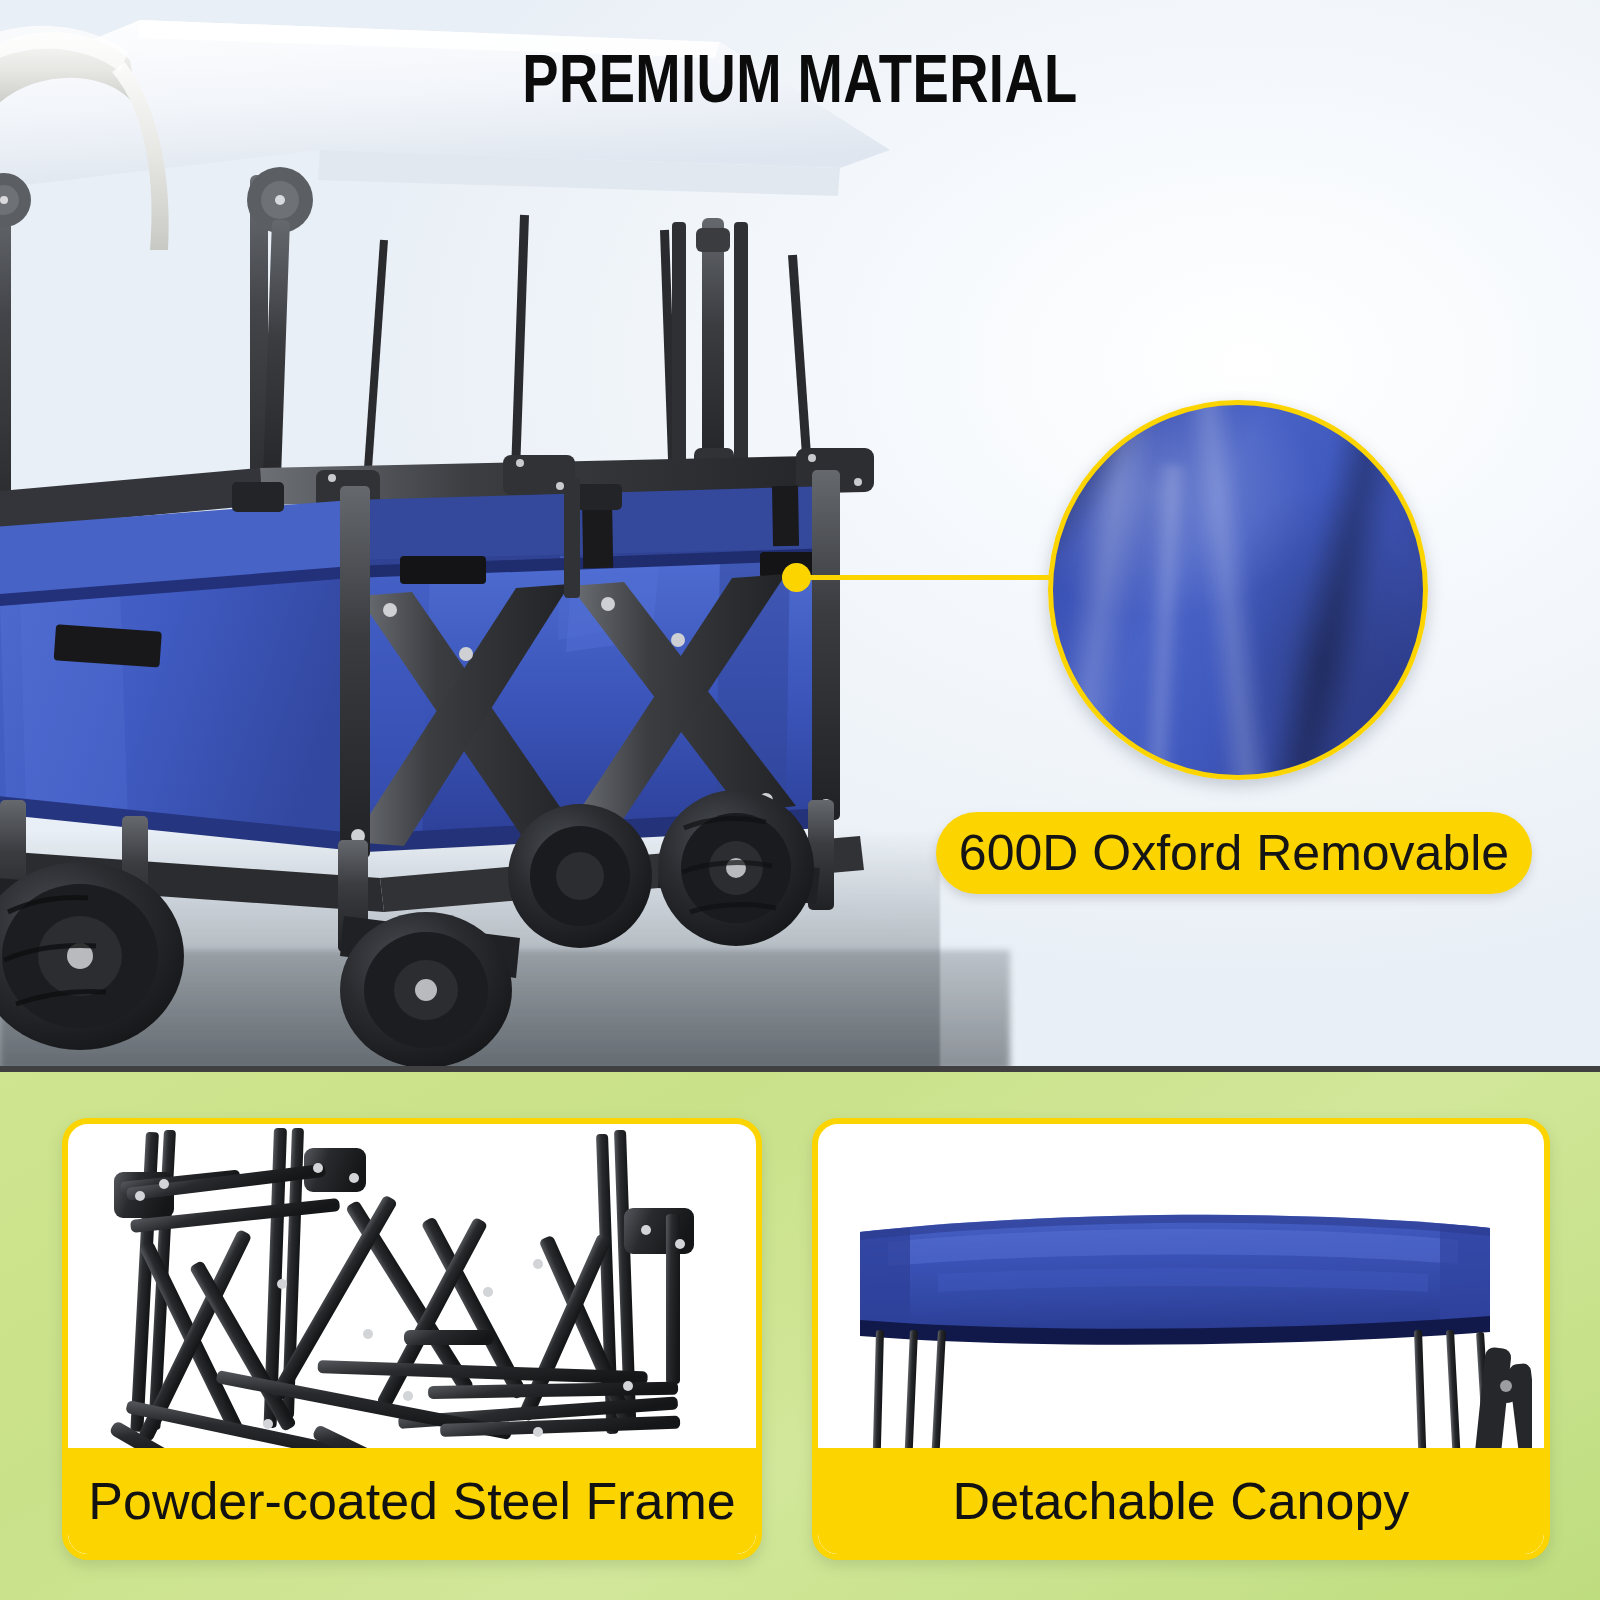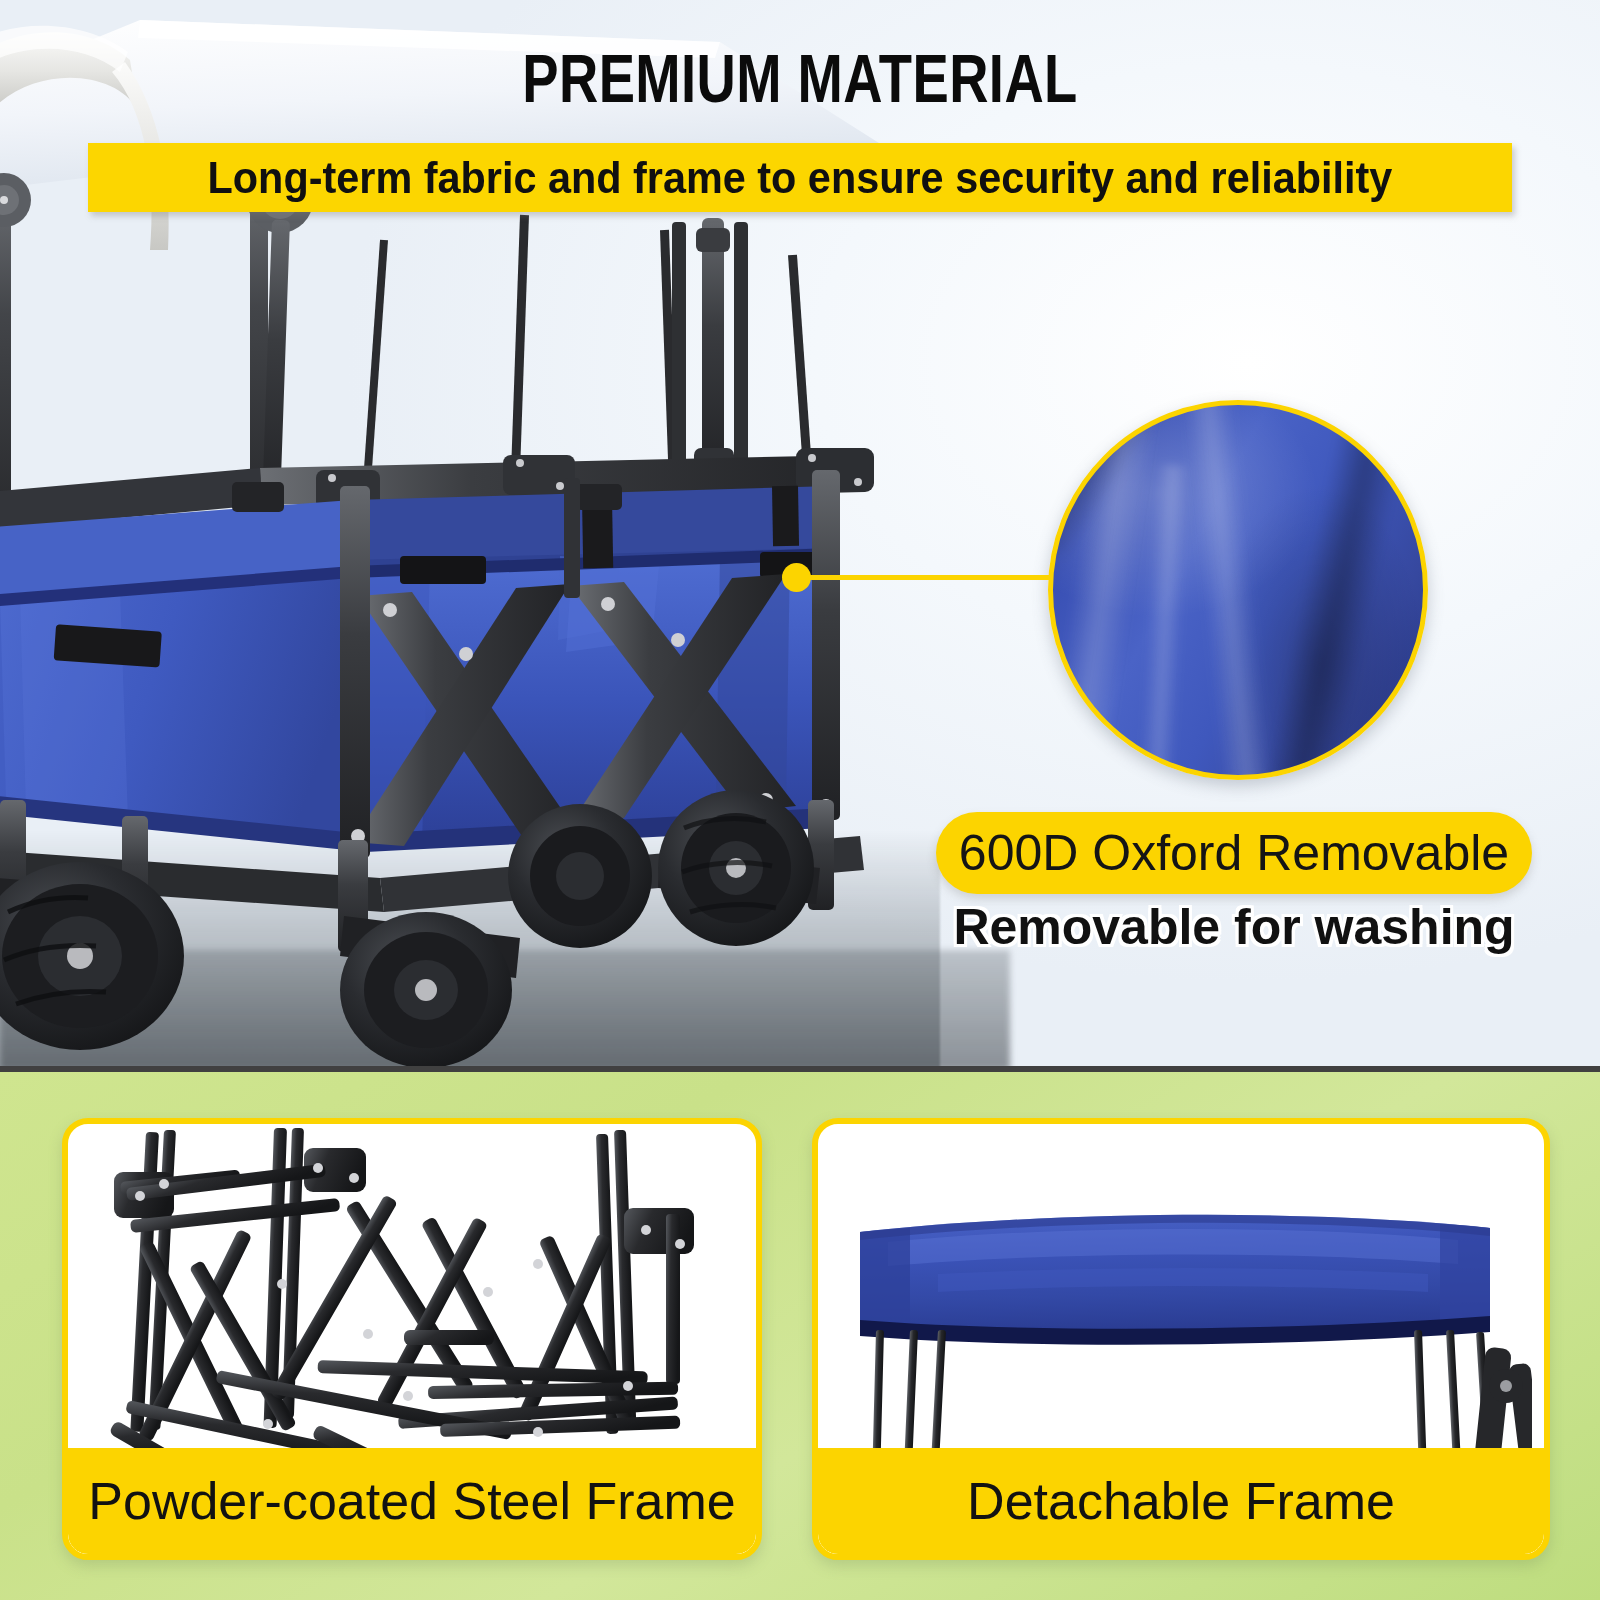--- a/index.html
+++ b/index.html
@@ -320,39 +320,35 @@
         <g stroke="#101113" stroke-width="5" fill="none" opacity="0.7">
           <path d="M724,828 C748,818 778,816 806,822"></path>
           <path d="M722,872 C748,862 782,860 812,866"></path>
           <path d="M730,912 C756,904 788,902 816,908"></path>
         </g>
       </svg>
     </div>
 
     <div class="headline">PREMIUM MATERIAL</div>
 
-    <div class="subbanner">
-      <span>Long-term fabric and frame to ensure security and reliability</span>
-    </div>
 
     <div class="fabric-circle">
       <div class="fc-fold" style="left:20px;top:-20px;width:60px;height:420px;transform:rotate(8deg);"></div>
       <div class="fc-fold" style="left:150px;top:-40px;width:50px;height:460px;transform:rotate(-6deg);"></div>
       <div class="fc-dark" style="left:250px;top:-30px;width:70px;height:440px;transform:rotate(12deg);"></div>
       <div class="fc-dark" style="left:-30px;top:-60px;width:110px;height:200px;transform:rotate(35deg);"></div>
       <div class="fc-fold" style="left:95px;top:60px;width:34px;height:320px;transform:rotate(3deg);"></div>
     </div>
 
     <div class="callout-line"></div>
     <div class="callout-dot"></div>
 
     <div class="pill">
       <span>600D Oxford Removable</span>
     </div>
-    <div class="sub-outline">Removable for washing</div>
   </div>
 
   <div class="bottom-section">
 
     <div class="bpanel left">
       <div class="bart">
         <svg width="676" height="418" viewBox="0 0 676 418" xmlns="http://www.w3.org/2000/svg">
           <defs>
             <linearGradient id="bf1" x1="0" y1="0" x2="1" y2="0.3">
               <stop offset="0%" stop-color="#55585d"></stop>
@@ -488,18 +484,18 @@
             <circle cx="688" cy="262" r="17"></circle>
           </g>
           <circle cx="688" cy="262" r="6" fill="#9b9da1"></circle>
 
           <g fill="#202124">
             <rect x="98" y="388" width="44" height="26" rx="8"></rect>
           </g>
         </svg>
       </div>
       <div class="bcaption">
-        <span>Detachable Frame</span>
+        <span>Detachable Canopy</span>
       </div>
     </div>
   </div>
 
 </div>
 
 </body></html>

